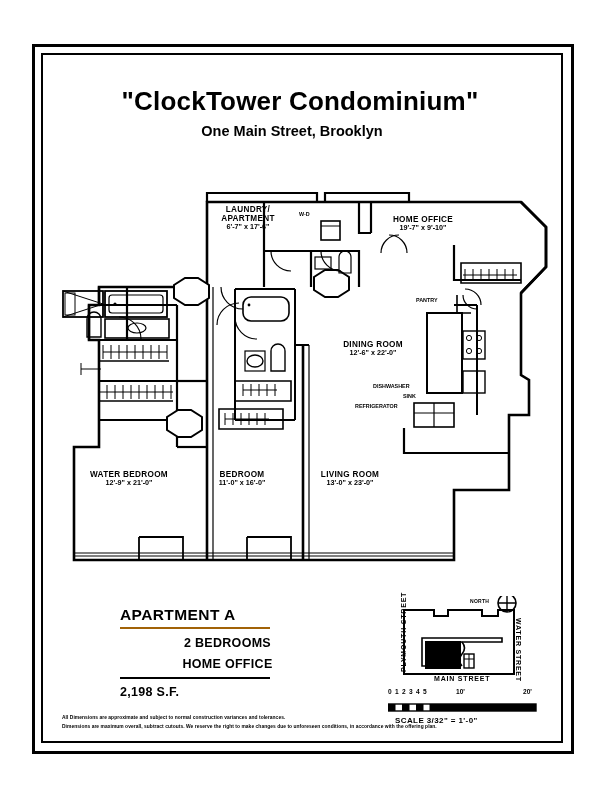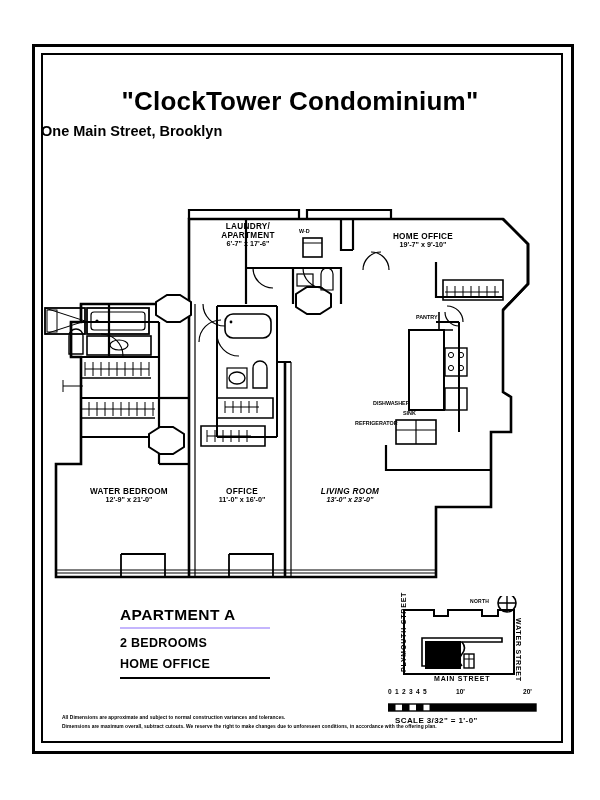--- a/index.html
+++ b/index.html
@@ -7,38 +7,38 @@
 
   .page{position:relative;width:600px;height:800px;background:#fff;}
 
   
   .frame-outer{position:absolute;left:32px;top:44px;width:536px;height:704px;border:3px solid #000;}
   .frame-inner{position:absolute;left:41px;top:53px;width:518px;height:686px;border:2px solid #000;}
 
   
   .title{position:absolute;left:41px;top:86px;width:518px;text-align:center;
          font-size:26px;font-weight:700;letter-spacing:0.2px;font-family:"Liberation Sans",sans-serif;}
-  .subtitle{position:absolute;left:41px;top:123px;width:518px;
+  .subtitle{position:absolute;left:33px;top:123px;width:518px;text-align:center;
             font-size:14.5px;font-weight:700;}
 
   
-  .plan{position:absolute;left:41px;top:202px;width:518px;height:395px;}
+  .plan{position:absolute;left:41px;top:185px;width:518px;height:395px;padding-left:18px;}
 
   
   .rlabel{position:absolute;text-align:center;font-weight:700;line-height:1.12;
           font-family:"Liberation Sans",sans-serif;letter-spacing:0.3px;}
   .rname{font-size:8.2px;}
   .rdim{font-size:7.2px;letter-spacing:0px;}
   .tiny{position:absolute;font-size:5.4px;font-weight:700;letter-spacing:0px;white-space:nowrap;}
 
   
   .summary{position:absolute;left:120px;top:606px;width:215px;}
   .sum-title{font-size:15.5px;font-weight:700;letter-spacing:0.4px;padding-bottom:3px;
-             border-bottom:2px solid #c4b5fd;display:block;width:150px;}
-  .sum-line{font-size:12.5px;font-weight:700;letter-spacing:0.3px;margin-top:7px;display:block;}
+             border-bottom:2px solid #a16207;display:block;width:150px;}
+  .sum-line{font-size:12.5px;font-weight:700;letter-spacing:0.3px;margin-top:7px;display:block;text-align:center;}
   .sum-rule{border-bottom:2px solid #000;width:150px;margin-top:6px;}
   .sum-sf{font-size:12.5px;font-weight:700;letter-spacing:0.3px;display:block;margin-top:6px;}
 
   
   .disc{position:absolute;left:62px;top:714px;width:470px;font-size:4.9px;font-weight:700;
         line-height:1.75;letter-spacing:0.05px;}
   .disc span{display:block;}
 
   
   .keyplan{position:absolute;left:386px;top:596px;width:140px;height:92px;}
@@ -214,47 +214,52 @@
       <div class="rdim">6'-7" x 17'-6"</div>
     </div>
 
     <div class="tiny" style="left:258px;top:26px;">W-D</div>
 
     <div class="rlabel" style="left:312px;top:30px;width:140px;">
       <div class="rname">HOME OFFICE</div>
       <div class="rdim">19'-7" x 9'-10"</div>
     </div>
 
+    <div class="rlabel" style="left:262px;top:155px;width:140px;">
+      <div class="rname">DINING ROOM</div>
+      <div class="rdim">12'-6" x 22'-0"</div>
+    </div>
 
     <div class="tiny" style="left:375px;top:112px;">PANTRY</div>
     <div class="tiny" style="left:332px;top:198px;">DISHWASHER</div>
     <div class="tiny" style="left:362px;top:208px;">SINK</div>
     <div class="tiny" style="left:314px;top:218px;">REFRIGERATOR</div>
 
     <div class="rlabel" style="left:28px;top:285px;width:120px;">
       <div class="rname">WATER BEDROOM</div>
       <div class="rdim">12'-9" x 21'-0"</div>
     </div>
 
     <div class="rlabel" style="left:158px;top:285px;width:86px;">
-      <div class="rname">OFFICE</div>
+      <div class="rname">BEDROOM</div>
       <div class="rdim">11'-0" x 16'-0"</div>
     </div>
 
-    <div class="rlabel" style="left:254px;top:285px;width:110px;font-style:italic;">
+    <div class="rlabel" style="left:254px;top:285px;width:110px;">
       <div class="rname">LIVING ROOM</div>
       <div class="rdim">13'-0" x 23'-0"</div>
     </div>
   </div>
 
   <div class="summary">
     <span class="sum-title">APARTMENT A</span>
     <span class="sum-line">2 BEDROOMS</span>
     <span class="sum-line">HOME  OFFICE</span>
     <div class="sum-rule"></div>
+    <span class="sum-sf">2,198   S.F.</span>
   </div>
 
   <div class="disc">
     <span>All Dimensions are approximate and subject to normal construction variances and tolerances.</span>
     <span>Dimensions are maximum overall, subtract cutouts.   We reserve the right to make changes due to unforeseen conditions, in accordance with the offering plan.</span>
   </div>
 
   <div class="keyplan">
     <svg viewBox="0 0 140 92" width="140" height="92">
       <g fill="none" stroke="#000" stroke-width="2">

